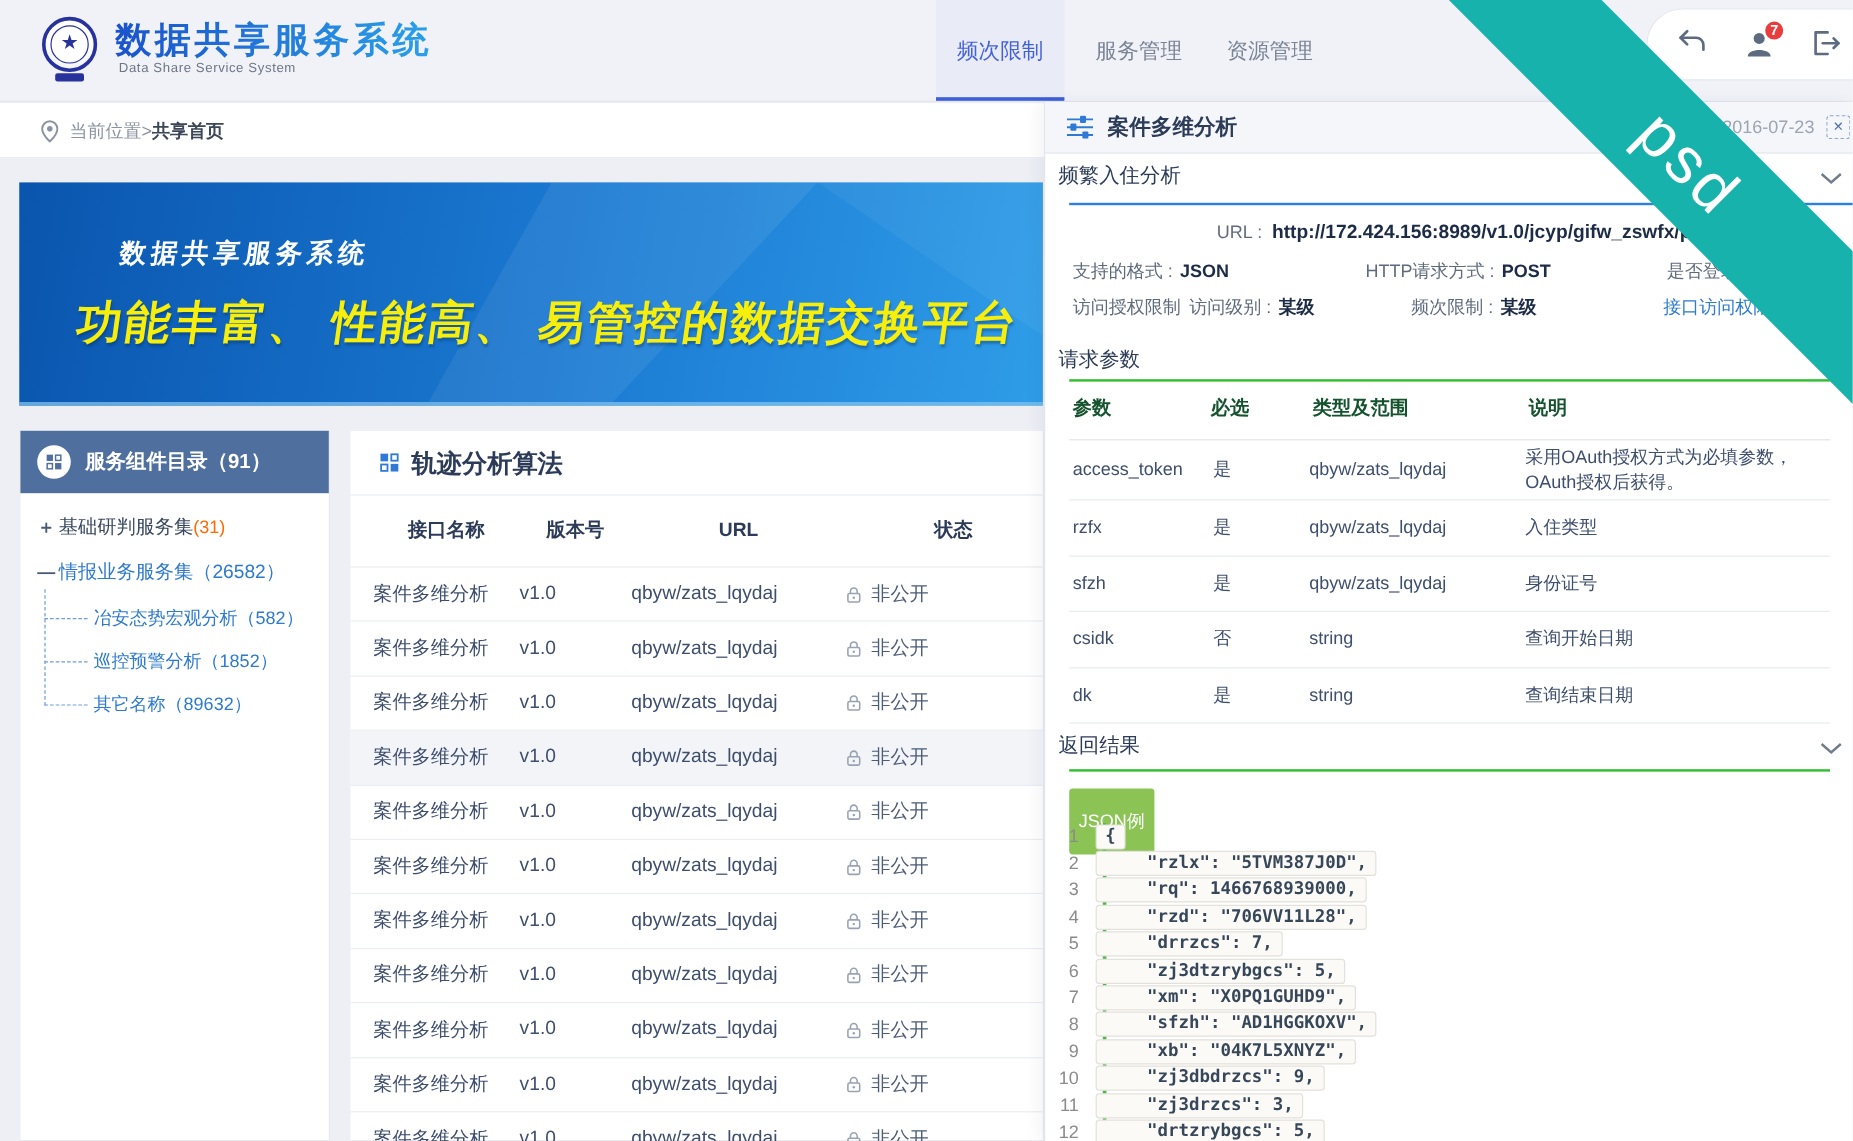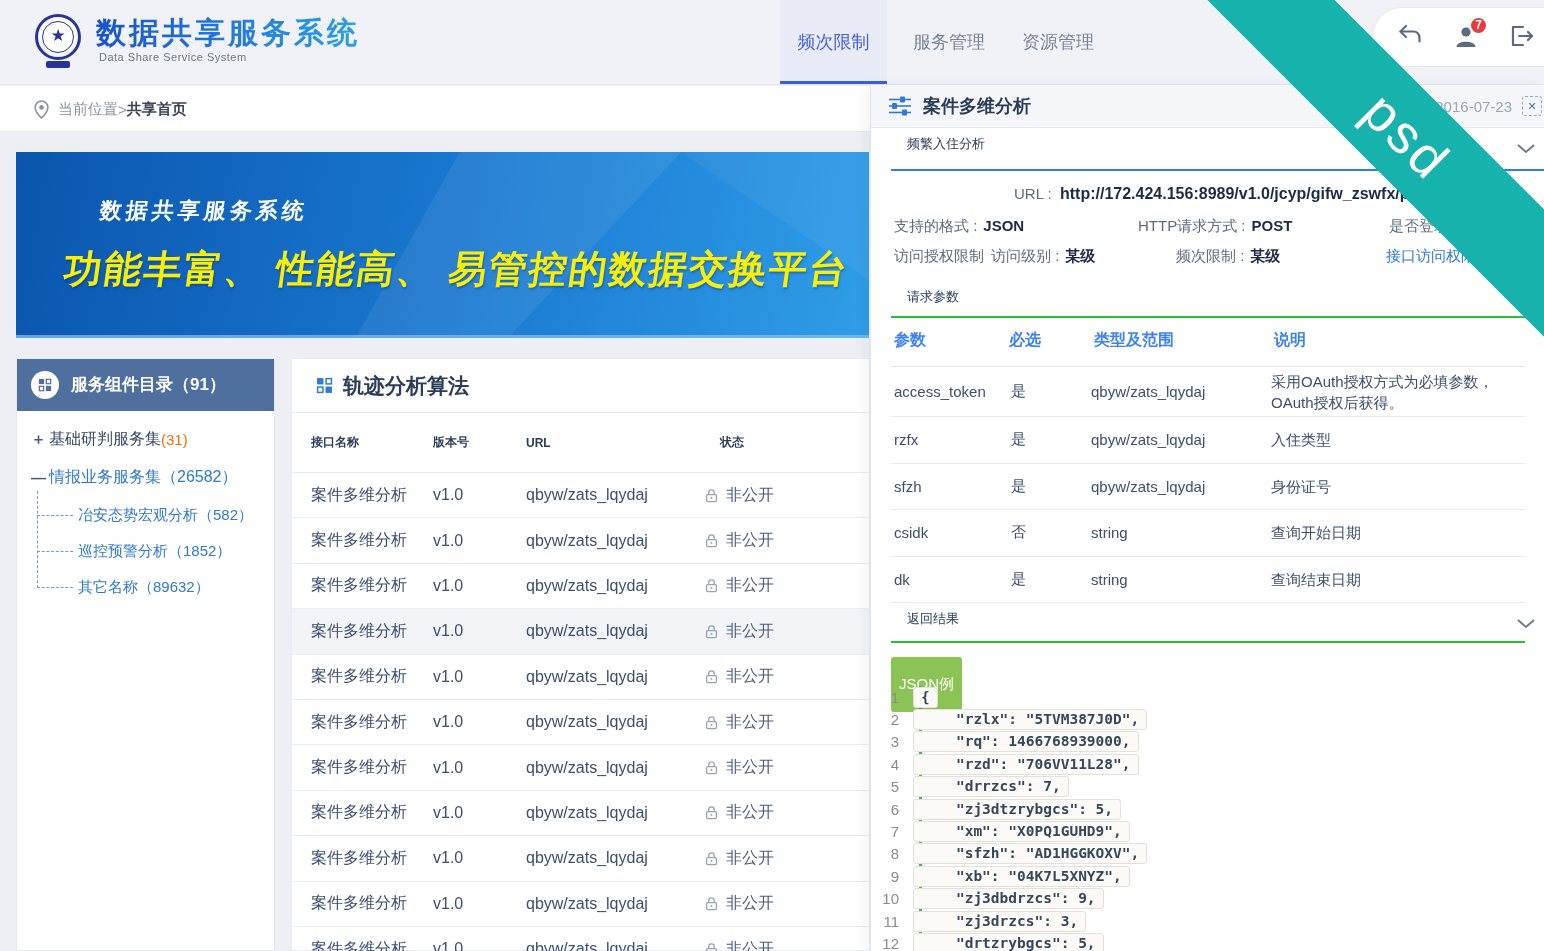--- a/index.html
+++ b/index.html
@@ -60,51 +60,51 @@
   .ti2 { top:108px; color:#2e7ace; }
   .vline { position:absolute; left:20px; top:132px; height:97px; border-left:1px dashed #6f9bd9; }
   .children { position:absolute; left:20px; top:138px; width:230px; }
   .child { height:36px; display:flex; align-items:center; font-size:15px; color:#2e7ace; cursor:pointer; }
   .dash { width:36px; border-top:1px dashed #6f9bd9; margin-right:5px; }
 
   
   .tpanel { position:absolute; left:291px; top:358px; width:579px; height:593px; background:#fff; border:1px solid #e9ecf2; z-index:1; }
   .sec-hdr { height:54px; display:flex; align-items:center; padding-left:24px; border-bottom:1px solid #e9ecf2; }
   .sec-hdr .ttl { margin-left:10px; font-size:21px; font-weight:bold; color:#2b3b58; }
-  .cols { height:60px; display:flex; align-items:center; border-bottom:1px solid #e9ecf2; font-weight:bold; font-size:12px; color:#2b3b58; }
+  .cols { height:60px; display:flex; align-items:center; border-bottom:1px solid #e9ecf2; font-weight:bold; font-size:16px; color:#2b3b58;text-align:center; }
   .cols span:nth-child(1){ width:141px; padding-left:19px; }
   .cols span:nth-child(2){ width:93px; }
   .cols span:nth-child(3){ width:179px; }
   .cols span:nth-child(4){ flex:1; padding-left:15px; }
   .svc-row { height:45.4px; display:flex; align-items:center; border-bottom:1px solid #eaedf2; font-size:16px; color:#3e4e6d; cursor:pointer; }
   .svc-row:nth-child(4){ background:#f2f4f8; }
   .svc-row .c1 { width:141px; padding-left:19px; }
   .svc-row .c2 { width:93px; }
   .svc-row .c3 { width:179px; }
   .svc-row .c4 { flex:1; display:flex; align-items:center; color:#4c5b77; }
   .svc-row .c4 svg { margin-right:8px; }
 
   
   .panel { position:absolute; left:870px; top:85px; width:674px; height:866px; background:#fff;
     border-left:1px solid #e1e5ec; box-shadow:-5px 0 12px rgba(30,40,80,.05); z-index:10; }
   .ptitle { position:relative; height:43px; background:#f4f6fa; border-bottom:1px solid #e3e7ee; display:flex; align-items:center; padding-left:18px; }
   .ptitle .ttl { margin-left:12px; font-size:18px; font-weight:bold; color:#2b3b58; }
   .pdate { position:absolute; right:32px; top:13px; font-size:15px; color:#9ba5b3; }
   .pclose { position:absolute; right:2px; top:11px; width:20px; height:20px; border:1px dashed #93a7cc; border-radius:3px;
     color:#5570a8; font-size:11px; line-height:18px; text-align:center; cursor:pointer; }
-  .sec-t { position:absolute; left:36px; font-size:13px; color:#2b3b58; }
+  .sec-t { position:absolute; left:11px; font-size:17px; color:#2b3b58; }
   .chev { position:absolute; right:8px; cursor:pointer; }
   .rule-b { position:absolute; left:20px; top:84px; width:654px; height:2px; background:#2b80e2; }
   .rule-g { position:absolute; left:20px; width:634px; height:2px; background:#2fbe2f; }
   .mrow { position:absolute; width:674px; height:26px; font-size:15px; }
   .mlabel { color:#5f6b7d; }
   .mval { color:#1c2b46; font-weight:bold; margin-left:6px; }
   .mlink { color:#2f7bd0; cursor:pointer; }
   .abs { position:absolute; }
-  .phead { position:absolute; top:245px; width:674px; height:36px; font-weight:bold; font-size:16px; color:#3b82f6; }
+  .phead { position:absolute; top:245px; width:674px; height:36px; font-weight:bold; font-size:16px; color:#14532d; }
   .phead-line { position:absolute; top:281px; left:20px; width:634px; border-bottom:1px solid #dfe3ea; }
   .prows { position:absolute; top:282px; left:20px; width:634px; }
   .prow { display:flex; align-items:center; height:46.5px; border-bottom:1px solid #e9ecf1; font-size:15px; color:#3e4e6d; }
   .prow:nth-child(1){ height:50px; }
   .prow .p1 { width:120px; padding-left:3px; }
   .prow .p2 { width:80px; }
   .prow .p3 { width:180px; }
   .prow .p4 { flex:1; line-height:21px; }
   .badge-json { position:absolute; left:20px; top:572px; background:#8bc455; color:#fff; font-size:15px; font-weight:normal;
     padding:18px 8px; border-radius:3px; }

